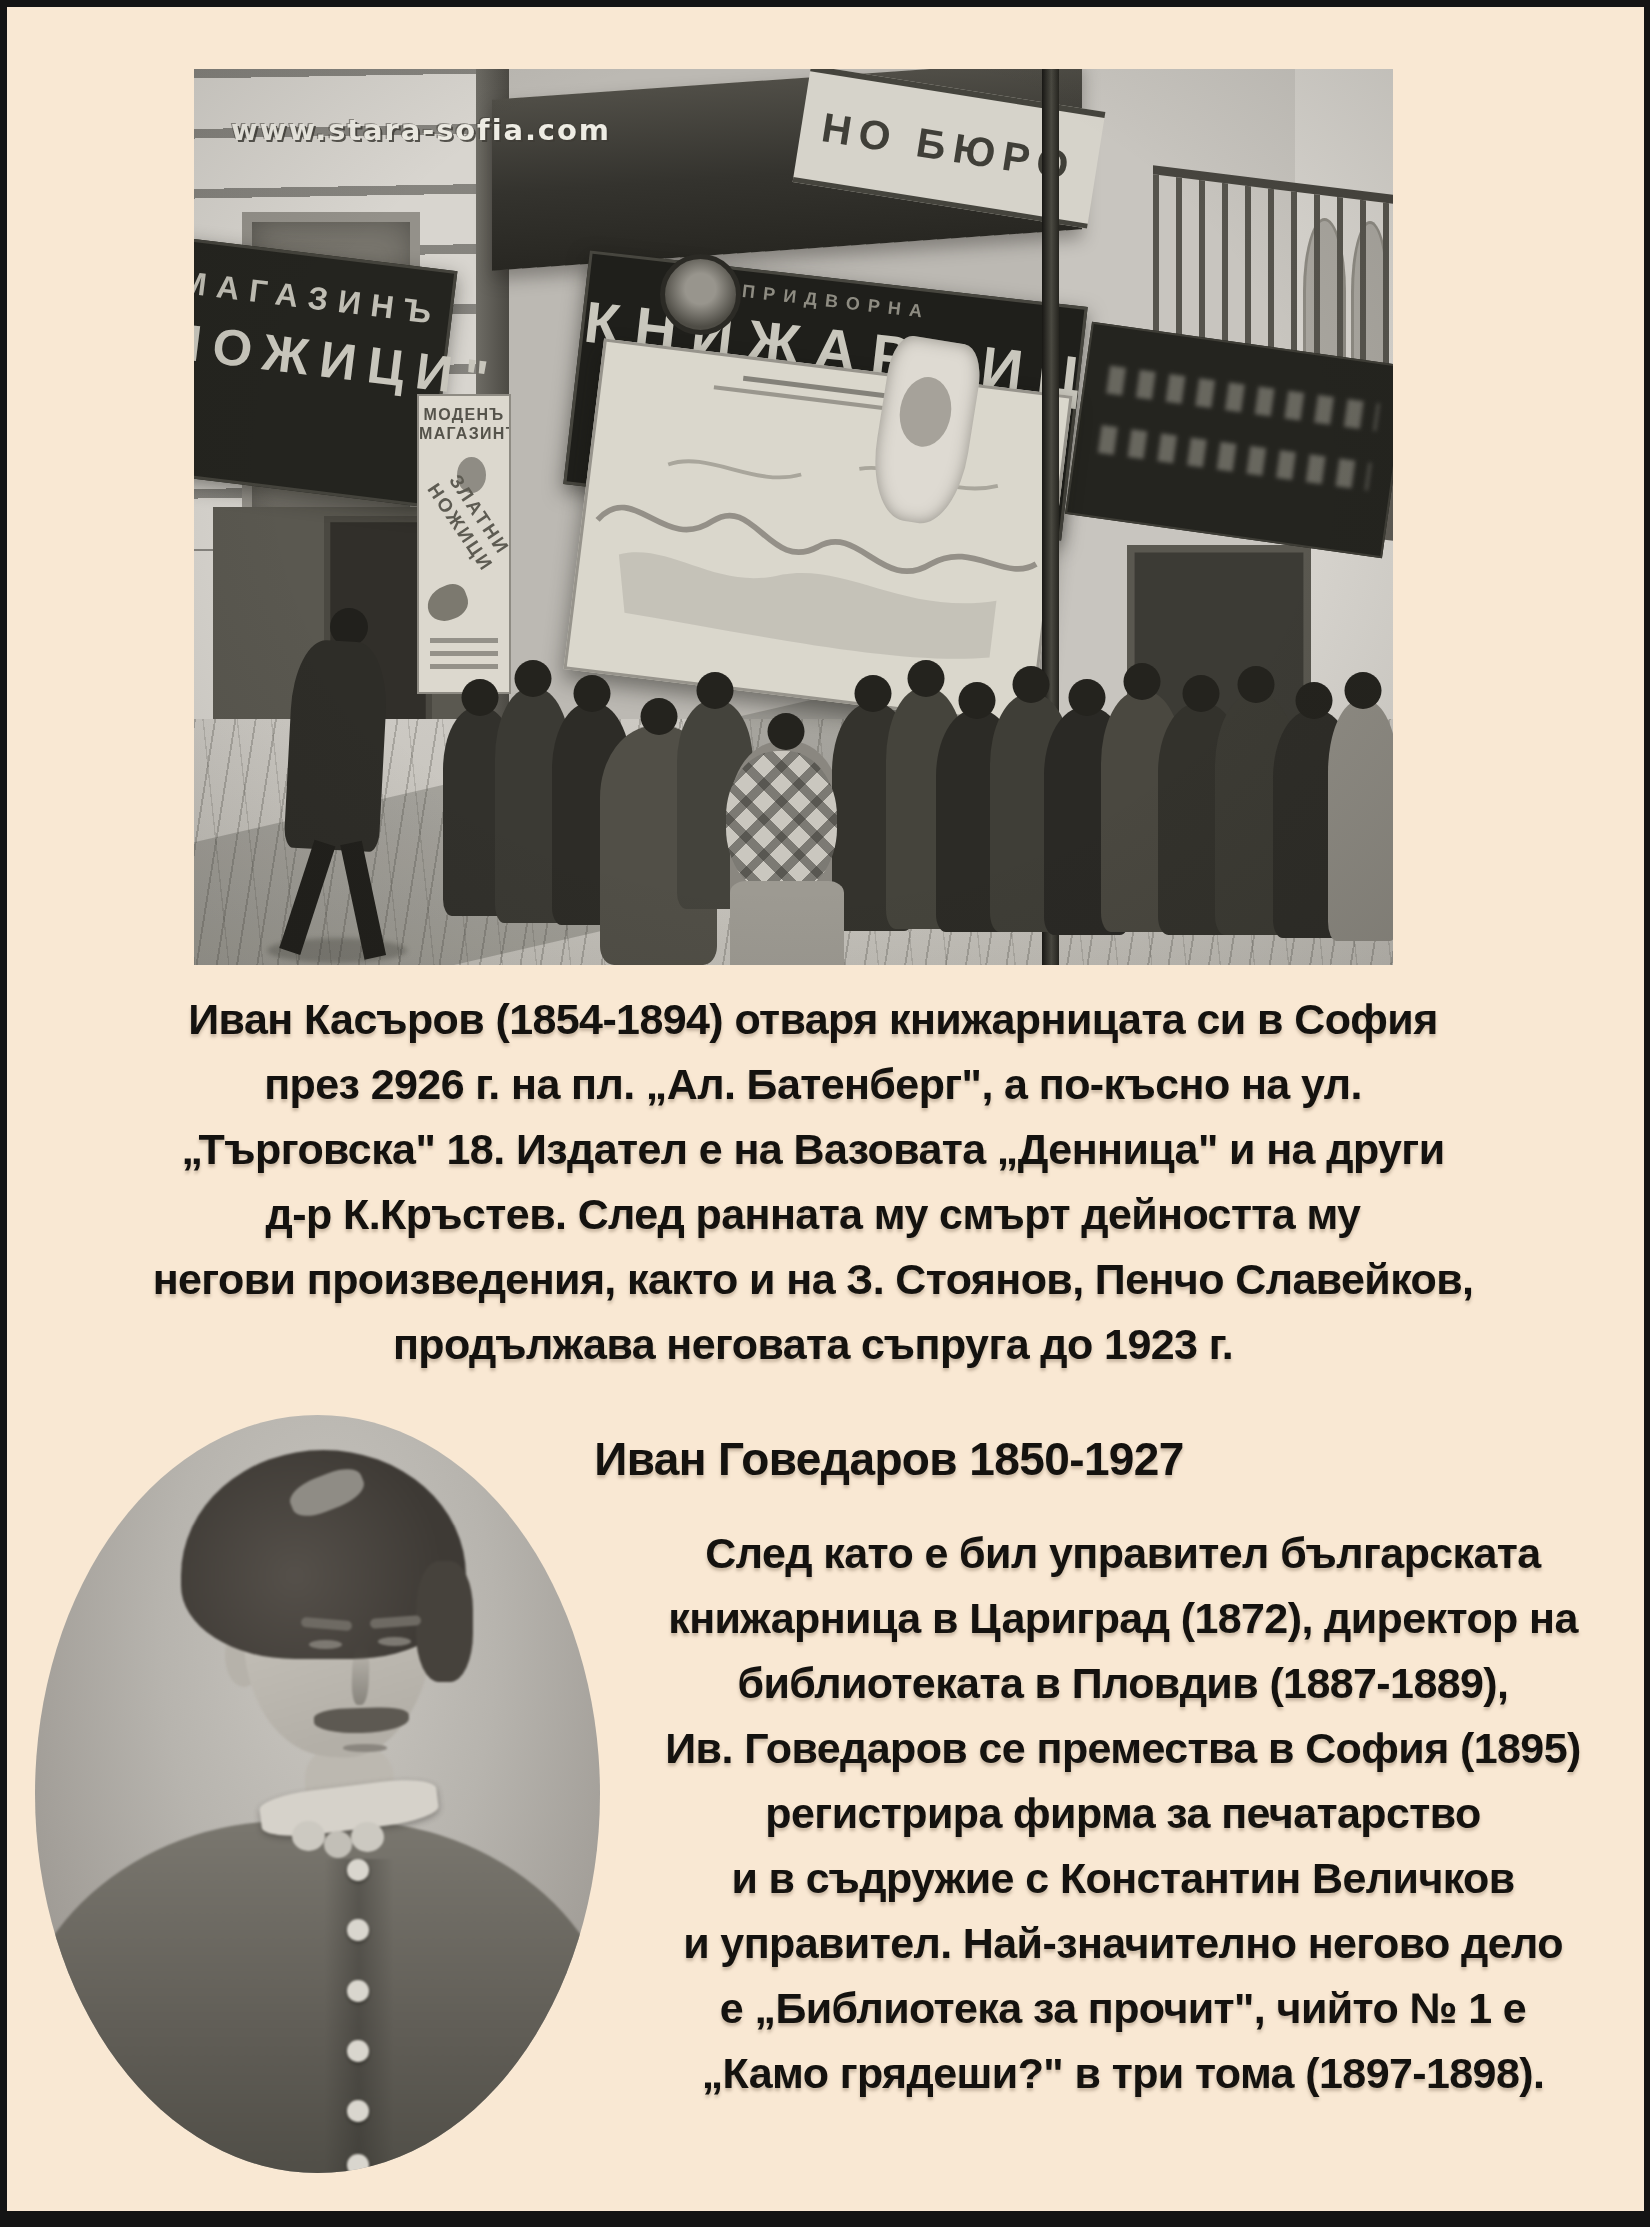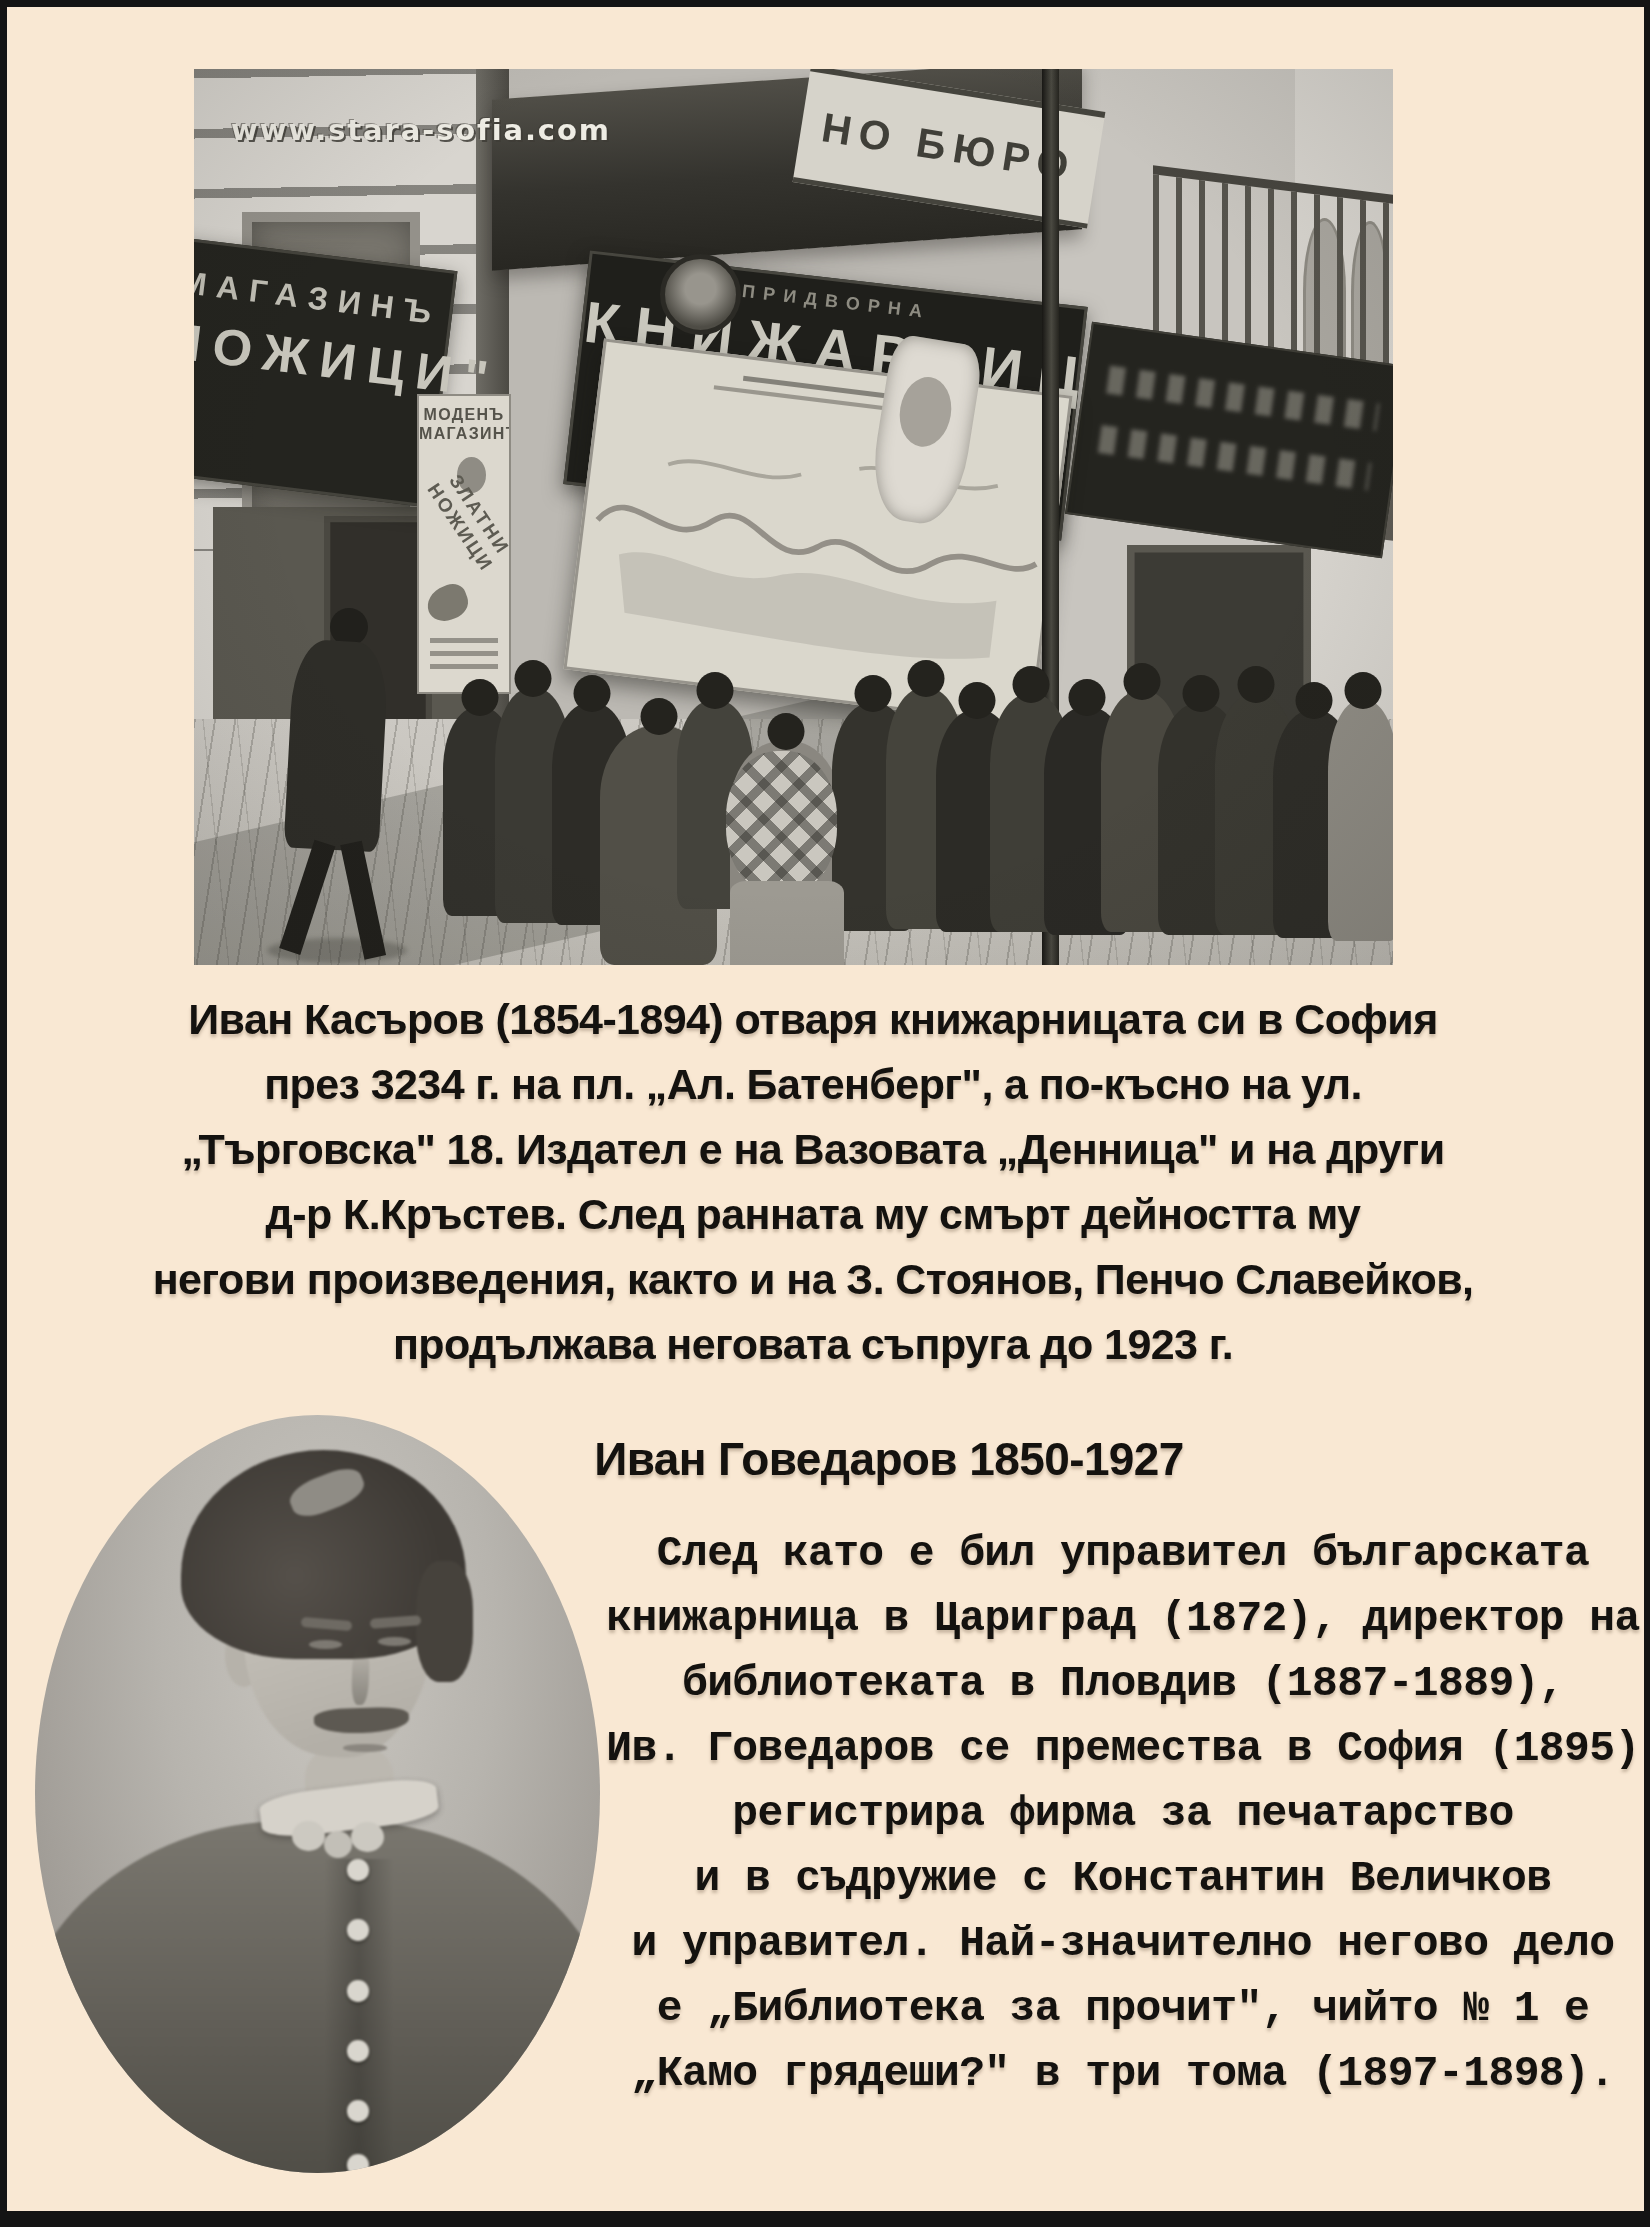--- a/index.html
+++ b/index.html
@@ -66,21 +66,21 @@
   .wm-leg1{left:60px;top:235px;width:21.6px;height:114px;background:#21201c;transform:rotate(18deg);transform-origin:top center;}
   .wm-leg2{left:86px;top:235px;width:21.6px;height:117px;background:#21201c;transform:rotate(-12deg);transform-origin:top center;}
   .wm-shadow{left:12.7px;top:330px;width:140px;height:25px;background:rgba(50,49,44,.3);border-radius:50%;filter:blur(2.5px);}
   .sp-watermark{left:37px;top:44px;font-family:"DejaVu Sans",sans-serif;font-weight:bold;font-size:29px;color:#eeece4;letter-spacing:1.9px;text-shadow:1.9px 1.9px 0 rgba(62,60,54,.85),-1.3px -1.3px 0 rgba(62,60,54,.5);z-index:9;}
   .sp-vignette{inset:0;background:radial-gradient(ellipse at 50% 45%,transparent 60%,rgba(25,24,20,.14) 100%);z-index:10;}
 
   
   .para{position:absolute;text-align:center;font-weight:bold;color:#14120f;letter-spacing:-0.6px;text-shadow:0 2.5px 3.2px rgba(60,40,20,.25);}
   #para1{left:51px;top:987px;width:1524px;font-size:43px;line-height:65px;}
   #head2{position:absolute;left:127px;top:1431px;width:1524px;text-align:center;font-weight:bold;font-size:46px;line-height:57px;color:#14120f;letter-spacing:-0.6px;text-shadow:0 2.5px 3.2px rgba(60,40,20,.25);}
-  #para2{left:603px;top:1521px;width:1040px;font-size:43px;line-height:65px;font-family:Liberation Mono, monospace;}
+  #para2{left:603px;top:1521px;width:1040px;font-size:43px;line-height:65px;}
 
   
   .portrait{position:absolute;left:35px;top:1415px;width:565px;height:758px;border-radius:50%;overflow:hidden;background:radial-gradient(ellipse at 52% 30%,#c9c6c0 0%,#b7b4ae 40%,#a39f99 72%,#908d87 100%);}
   .pt-inner{position:absolute;inset:0;filter:blur(1px);}
   .pt-shoulders{left:-25px;top:406px;width:615px;height:355px;background:linear-gradient(180deg,#7a776f,#605d56 60%,#504e47);border-radius:45% 45% 0 0 / 70% 70% 0 0;}
   .pt-neck{left:270px;top:330px;width:89px;height:82px;background:#bcb8b0;border-radius:40%;}
   .pt-collar{left:225px;top:371px;width:178px;height:44px;background:#d6d2ca;transform:rotate(-7deg);border-radius:30%;box-shadow:0 2.5px 6.3px rgba(40,38,34,.4);}
   .pt-bow1{left:257px;top:406px;width:33px;height:30px;border-radius:50%;background:#ccc9c1;}
   .pt-bow2{left:289px;top:416px;width:28px;height:27px;border-radius:50%;background:#c2bfb7;}
   .pt-bow3{left:316px;top:407px;width:33px;height:30px;border-radius:50%;background:#ccc9c1;}
@@ -204,21 +204,21 @@
       <div class="bundle"></div>
       <div class="skirt"></div>
     </div>
 
     <div class="ab sp-watermark">www.stara-sofia.com</div>
     <div class="ab sp-vignette"></div>
   </div>
 
   <div class="para" id="para1">
     <div>Иван Касъров (1854-1894) отваря книжарницата си в София</div>
-    <div>през 3234 г. на пл. „Ал. Батенберг", а по-късно на ул.</div>
+    <div>през 2926 г. на пл. „Ал. Батенберг", а по-късно на ул.</div>
     <div>„Търговска" 18. Издател е на Вазовата „Денница" и на други</div>
     <div>д-р К.Кръстев. След ранната му смърт дейността му</div>
     <div>негови произведения, както и на З. Стоянов, Пенчо Славейков,</div>
     <div>продължава неговата съпруга до 1923 г.</div>
   </div>
 
   <div id="head2">Иван Говедаров 1850-1927</div>
 
   <div class="portrait">
     <div class="pt-inner">

